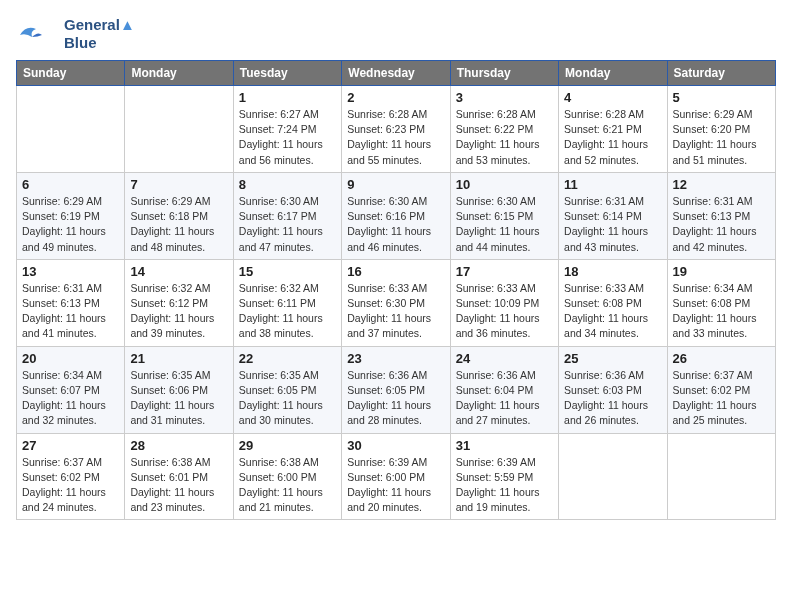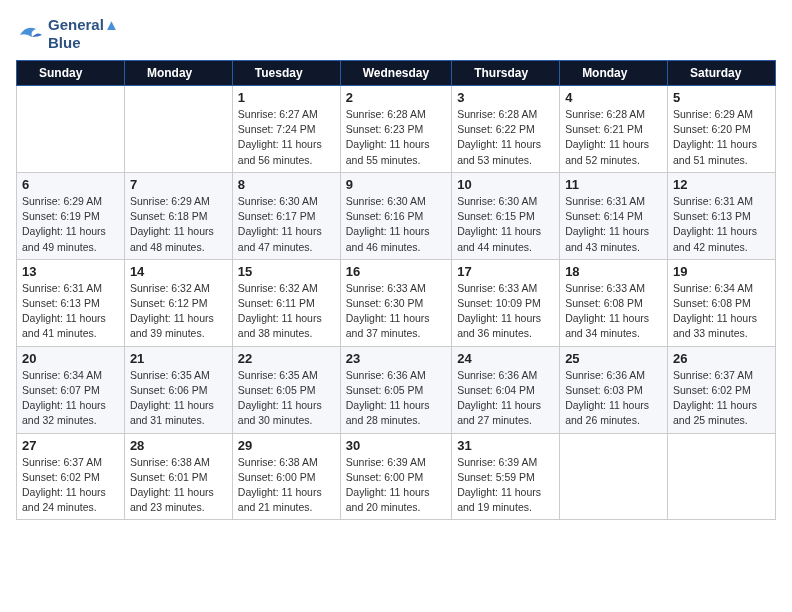--- a/index.html
+++ b/index.html
@@ -12,21 +12,21 @@
     }
     .header {
       display: flex;
       justify-content: space-between;
       align-items: flex-start;
       margin-bottom: 8px;
     }
     .logo {
       display: flex;
       align-items: center;
-      gap: 4px;
+      gap: 20px;
     }
     .logo-text {
       font-size: 15px;
       font-weight: bold;
       color: #2c5282;
       line-height: 1.2;
     }
     .logo-text span {
       color: #4a90d9;
     }
@@ -45,24 +45,24 @@
     .location {
       font-size: 16px;
       color: #555;
     }
     .calendar {
       width: 100%;
       border-collapse: collapse;
       font-size: 11px;
     }
     .calendar th {
-      background: #0f172a;
+      background: #737373;
       color: #fff;
       text-align: left;
-      padding: 5px 22px;
+      padding: 5px 6px;
       font-size: 12px;
       font-weight: bold;
       border: 1px solid #2a5aaa;
     }
     .calendar td {
       border: 1px solid #ccc;
       vertical-align: top;
       padding: 4px 5px;
       width: 108px;
       min-height: 80px;

